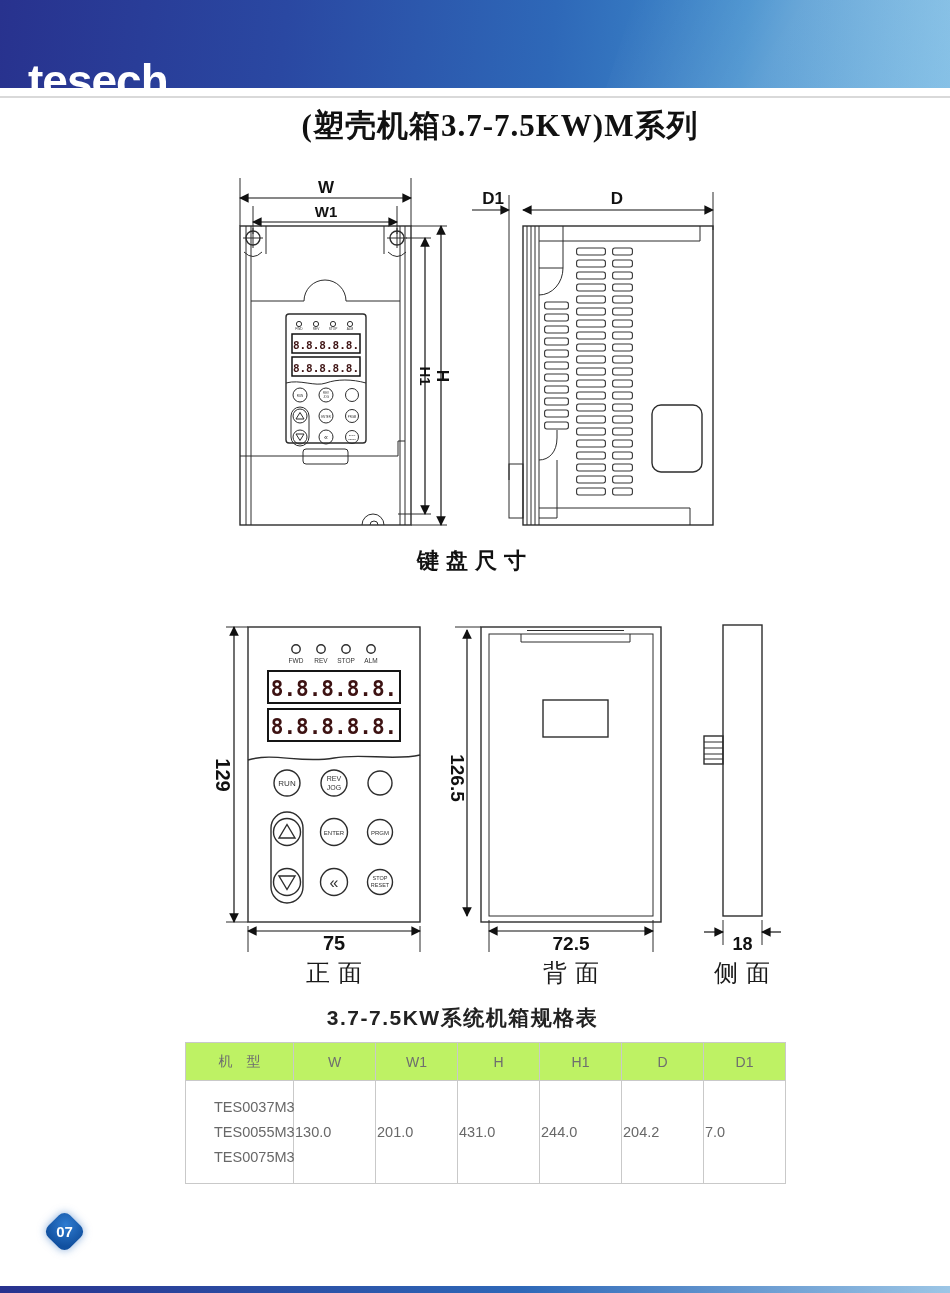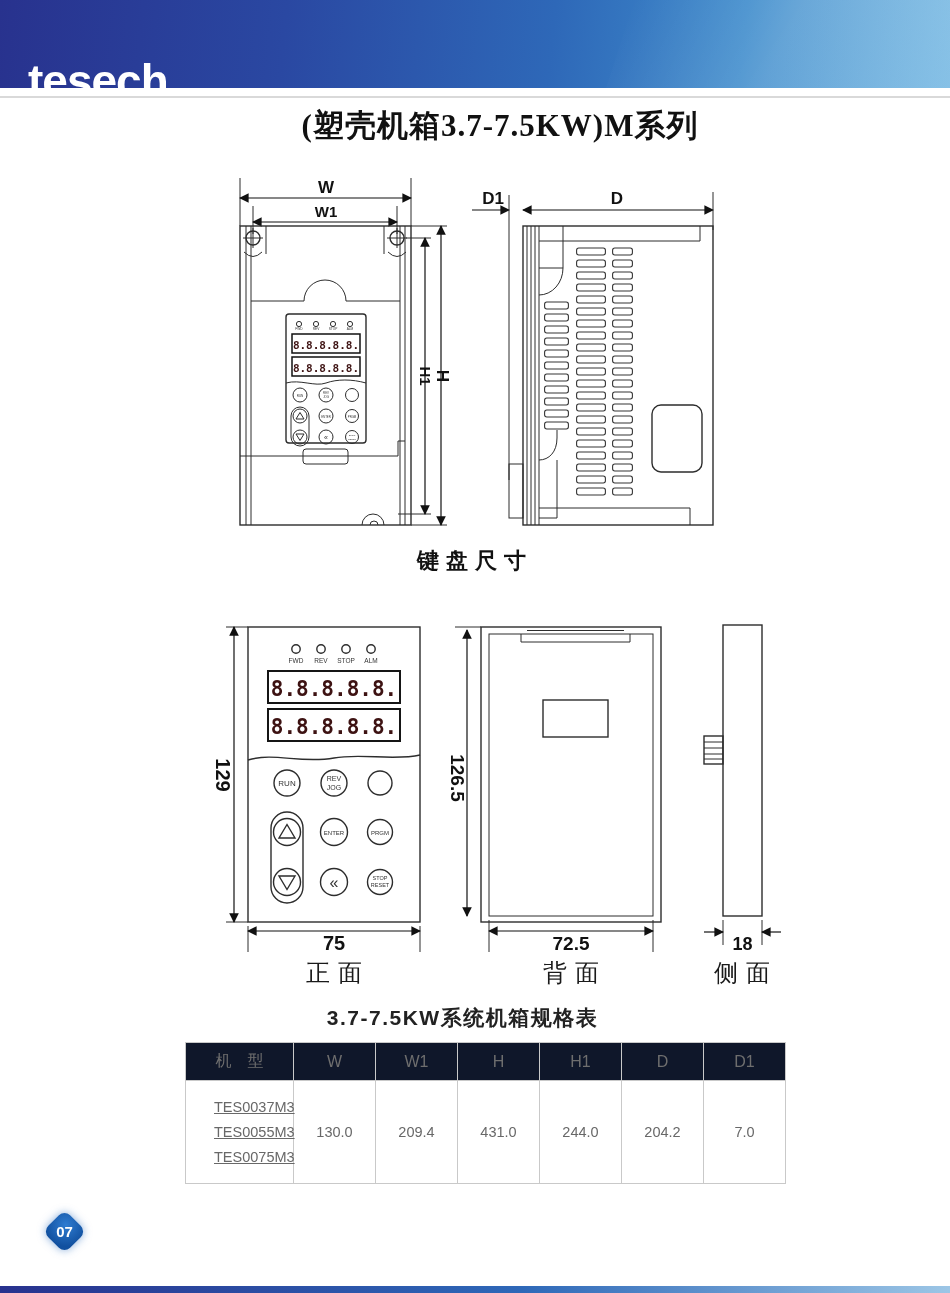--- a/index.html
+++ b/index.html
@@ -27,23 +27,23 @@
   svg .dim{fill:none;stroke:#111;stroke-width:1.2px;}
   svg text{font-family:"Liberation Sans","DejaVu Sans",sans-serif;fill:#111;}
   svg .dlab{font-weight:bold;font-size:17px;text-anchor:middle;}
   svg .num{font-weight:bold;font-size:20px;text-anchor:middle;}
   svg .cjk{font-size:24px;letter-spacing:8px;text-anchor:middle;fill:#1a1a1a;}
   svg .seg{font-family:"DejaVu Sans Mono","Liberation Mono",monospace;font-weight:bold;fill:#3d1212;text-anchor:middle;}
   svg .tiny{text-anchor:middle;fill:#333;}
   
   .spec{position:absolute;left:185px;top:1042px;width:600px;border-collapse:collapse;table-layout:fixed;}
   .spec th,.spec td{border:1px solid #c9c9c9;font-weight:normal;}
-  .spec th{height:35px;background:#0f172a;font-size:16px;color:#6e6e6e;text-align:center;}
-  .spec td{height:100px;font-size:14.5px;color:#686868;text-align:center;}
-  .spec td.models{text-align:center;padding-left:28px;line-height:25px;text-decoration:underline;}
+  .spec th{height:35px;background:#bef264;font-size:14px;color:#6e6e6e;text-align:center;}
+  .spec td{height:100px;font-size:14.5px;color:#686868;}
+  .spec td.models{text-align:center;padding-left:28px;line-height:25px;}
   
   .page-badge{position:absolute;left:49px;top:1216px;width:31px;height:31px;border-radius:8px;
     transform:rotate(45deg);background:radial-gradient(circle at 38% 32%,#2f7cd1,#11509f 75%);
     box-shadow:0 0 8px rgba(34,102,187,.55);}
   .page-badge span{position:absolute;left:0;top:0;width:31px;height:31px;display:flex;align-items:center;justify-content:center;
     transform:rotate(-45deg);color:#fff;font-size:15px;font-weight:bold;}
   .footer-bar{position:absolute;left:0;bottom:0;width:950px;height:7px;
     background:linear-gradient(90deg,#28328e 0%,#2e68b8 55%,#9cc6e6 100%);}
 </style>
 </head>
@@ -273,21 +273,21 @@
       </tr>
     </thead>
     <tbody>
       <tr>
         <td class="models">
           <div>TES0037M3</div>
           <div>TES0055M3</div>
           <div>TES0075M3</div>
         </td>
         <td>130.0</td>
-        <td>209.4</td>
+        <td>201.0</td>
         <td>431.0</td>
         <td>244.0</td>
         <td>204.2</td>
         <td>7.0</td>
       </tr>
     </tbody>
   </table>
 
   <div class="page-badge">
     <span>07</span>

